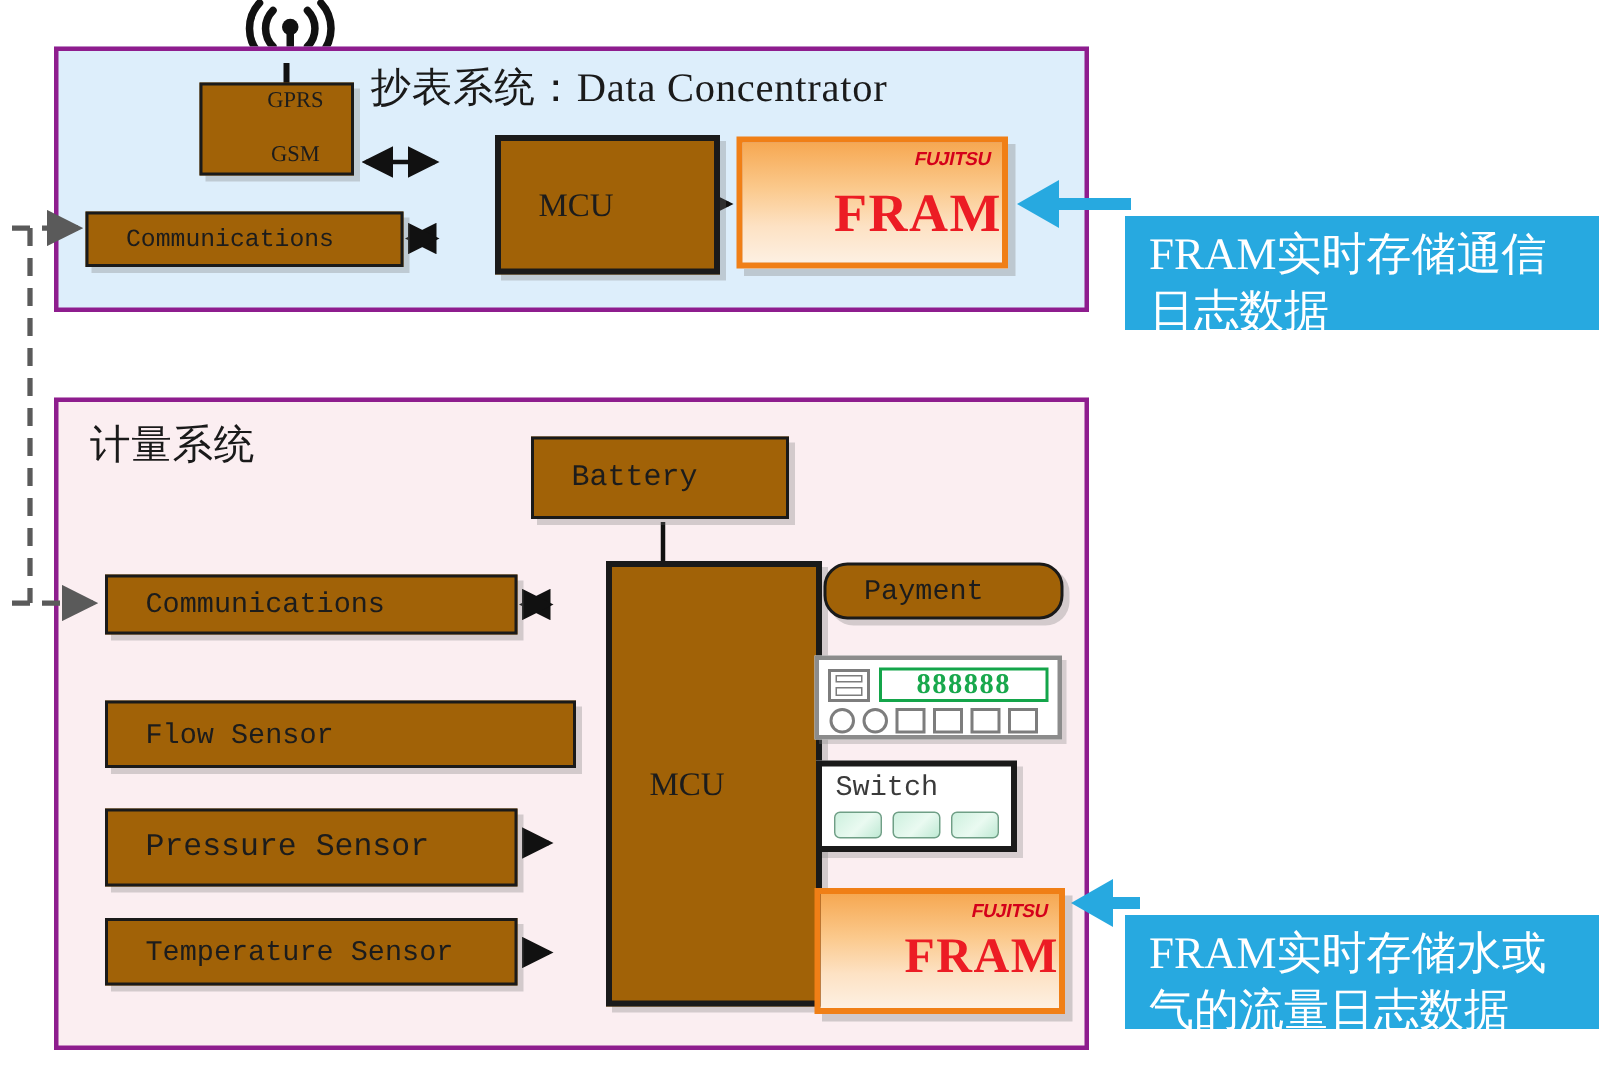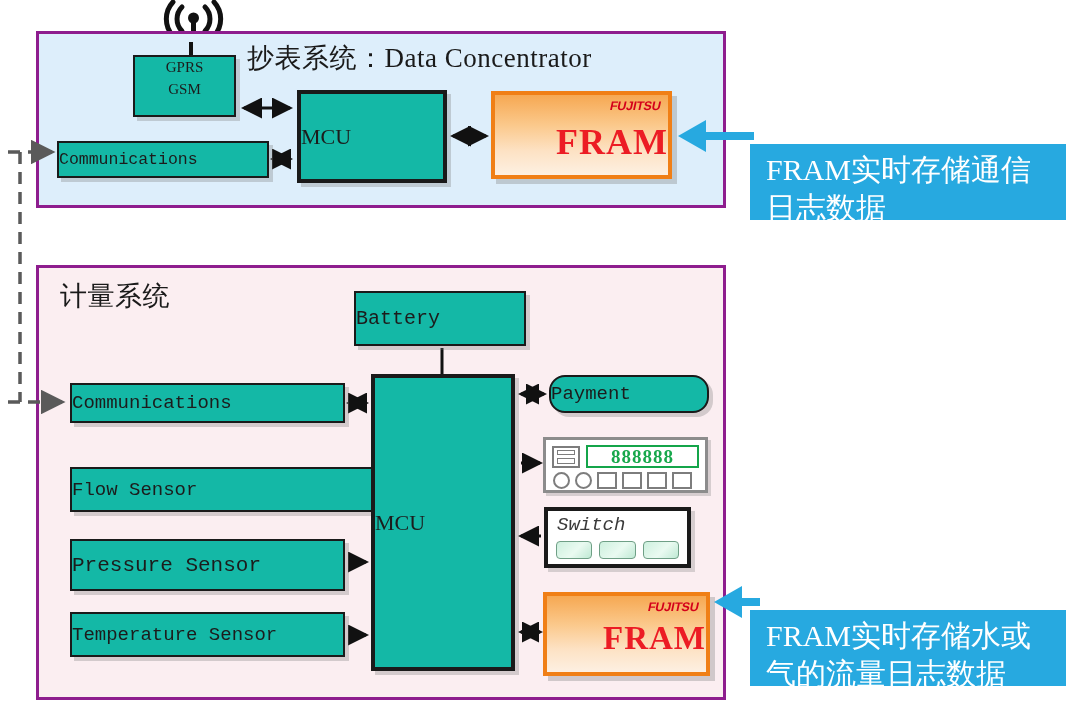--- a/index.html
+++ b/index.html
@@ -11,25 +11,25 @@
   .panel{position:absolute;border:3px solid #8e1d8e;box-sizing:border-box;}
   #panel-top{left:36px;top:31px;width:690px;height:177px;background:#ddeefb;}
   #panel-bottom{left:36px;top:265px;width:690px;height:435px;background:#fbeef1;}
 
   .panel-title{position:absolute;font-family:"Liberation Serif",serif;
       color:#1a1a1a;white-space:nowrap;letter-spacing:.5px;}
   #title-top{left:247px;top:40px;font-size:27px;}
   #title-bottom{left:60px;top:278px;font-size:27px;}
 
   
-  .box{position:absolute;background:#14b8a6;border:2.5px solid #1a1a1a;
-       box-sizing:border-box;display:flex;align-items:center;justify-content:flex-start;
+  .box{position:absolute;background:#a16207;border:2.5px solid #1a1a1a;
+       box-sizing:border-box;display:flex;align-items:center;justify-content:space-between;
        font-family:"Liberation Mono",monospace;color:#1c1c1c;
-       box-shadow:4px 4px 0 rgba(120,120,120,.30);}
-  .box.serif{font-family:"Liberation Serif",serif;}
+       box-shadow:4px 4px 0 rgba(120,120,120,.30);padding-left:25px;}
+  .box.serif{font-family:"Liberation Serif",serif;margin-left:33px;}
   .box.thick{border-width:4px;}
 
   #box-gprs{left:133px;top:55px;width:103px;height:62px;flex-direction:column;
             font-size:15px;line-height:1.45;font-family:"Liberation Serif",serif;
             border-width:2.5px;}
   #box-comm-top{left:57px;top:141px;width:212px;height:37px;font-size:16.5px;}
   #box-mcu-top{left:297px;top:90px;width:150px;height:93px;font-size:22px;
                border-width:4px;font-family:"Liberation Serif",serif;}
 
   #box-battery{left:354px;top:291px;width:172px;height:55px;font-size:20px;}
@@ -80,23 +80,23 @@
       display:flex;align-items:center;justify-content:center;gap:1px;
       font-family:Liberation Serif, serif;font-size:19px;font-weight:bold;
       color:#18a84c;letter-spacing:1px;line-height:1;}
   #display .btn-row{position:absolute;left:7px;right:7px;top:31px;height:18px;
       display:flex;align-items:center;gap:5px;}
   #display .btn-row .c{width:17px;height:17px;border:2px solid #7d7d7d;border-radius:50%;
       box-sizing:border-box;}
   #display .btn-row .s{width:20px;height:17px;border:2px solid #7d7d7d;box-sizing:border-box;}
 
   
-  #switch{position:absolute;left:544px;top:507px;width:147px;height:61px;
+  #switch{position:absolute;left:544px;top:507px;width:134px;height:61px;
       background:#ffffff;border:4px solid #1a1a1a;box-sizing:border-box;
-      box-shadow:4px 4px 0 rgba(130,130,130,.30);font-style:italic;}
+      box-shadow:4px 4px 0 rgba(130,130,130,.30);}
   #switch .sw-label{position:absolute;left:9px;top:3px;font-family:"Liberation Mono",monospace;
       font-size:19px;color:#3a3a3a;}
   #switch .sw-btns{position:absolute;left:8px;right:8px;bottom:5px;height:18px;
       display:flex;gap:7px;}
   #switch .sw-btns b{flex:1;border:1.5px solid #6f9f86;border-radius:4px;
       background:linear-gradient(135deg,#cdf0de,#eafaf1 55%,#bfe9d4);display:block;}
 
   
   #antenna{position:absolute;left:155px;top:0px;width:78px;height:58px;}
 </style>

